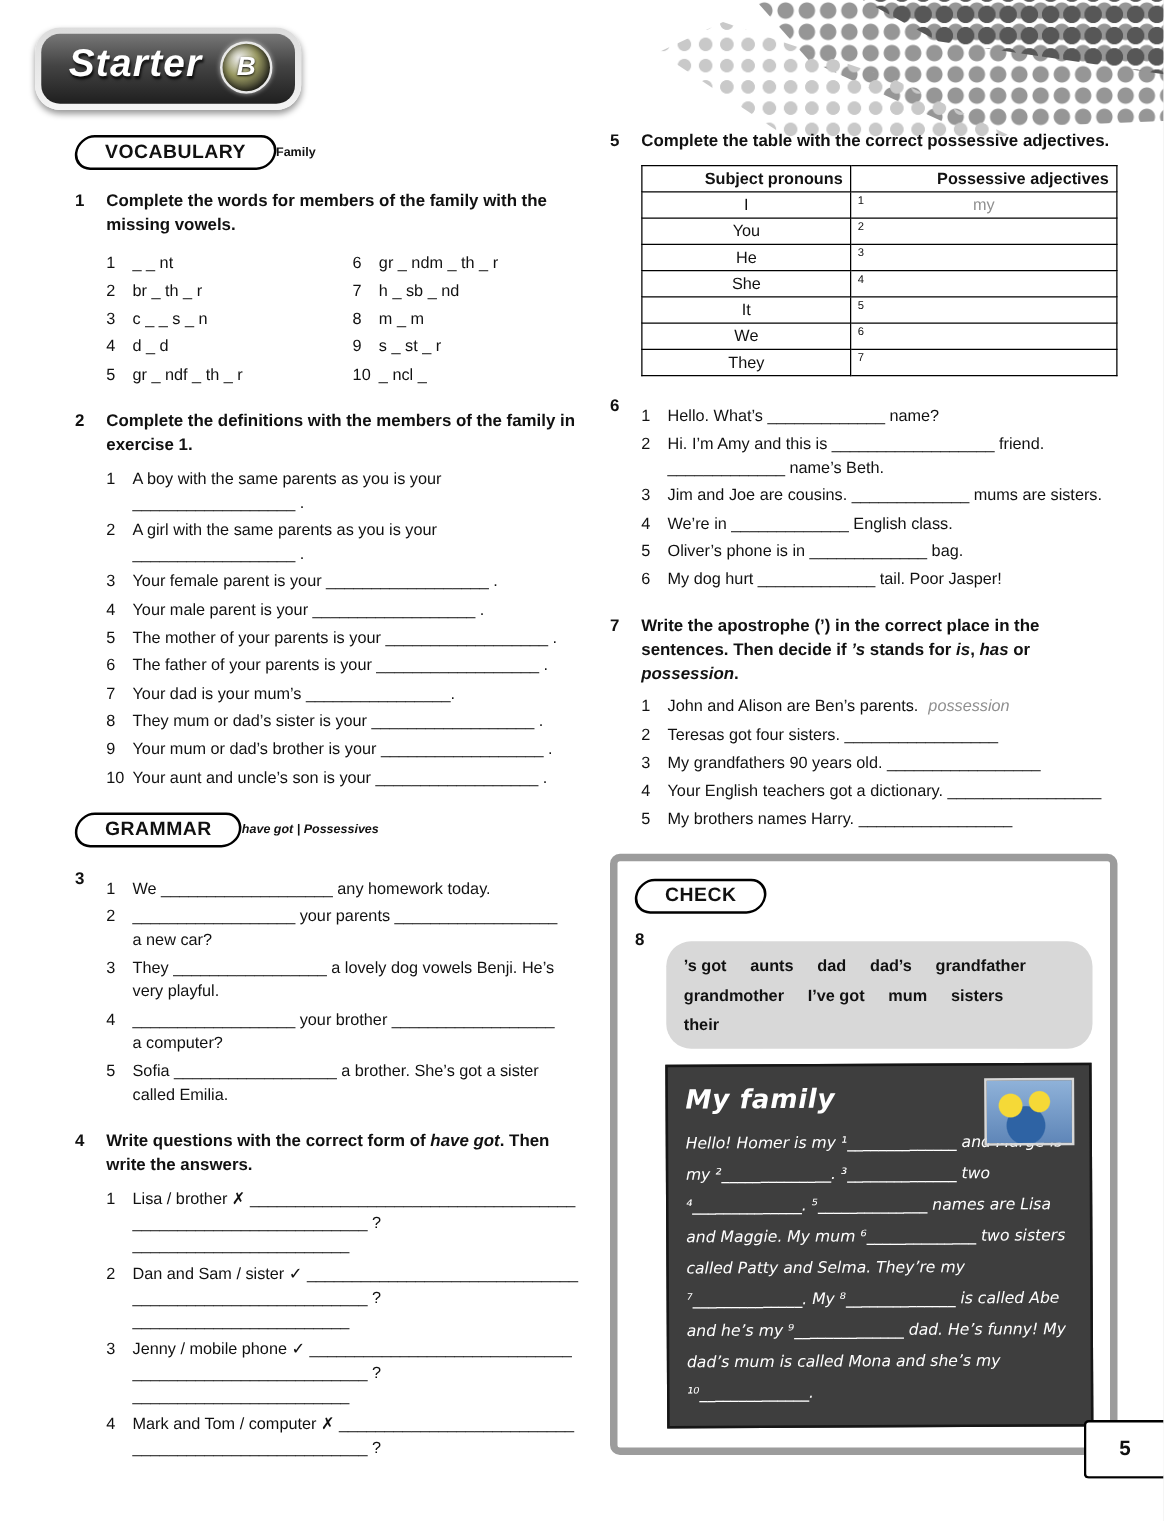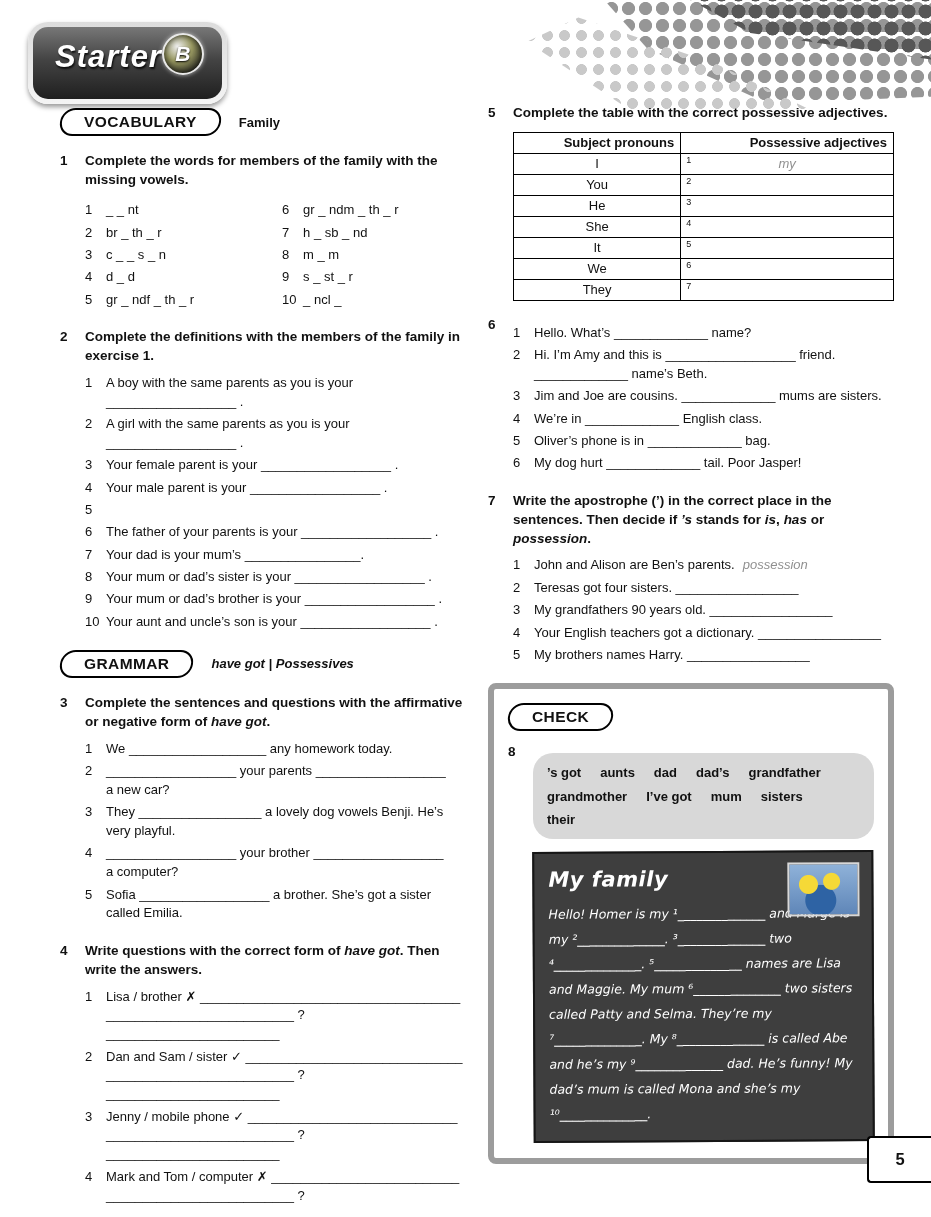--- a/index.html
+++ b/index.html
@@ -9,34 +9,34 @@
 
   
   .halftone { position:absolute; top:0; right:0; width:430px; height:110px; pointer-events:none; }
   .ht { position:absolute; inset:0; }
   .ht1 { background-image:radial-gradient(circle, #969696 6.2px, transparent 6.9px); background-size:17px 17px; clip-path:polygon(24% 0, 100% 0, 100% 88%, 62% 94%, 34% 44%); }
   .ht2 { background-image:radial-gradient(circle, #575757 6.7px, transparent 7.3px); background-size:17px 17px; background-position:8px 3px; clip-path:polygon(44% 0, 100% 0, 100% 54%, 58% 30%); }
   .ht3 { background-image:radial-gradient(circle, #c9c9c9 5.1px, transparent 5.7px); background-size:17px 17px; background-position:4px 10px; clip-path:polygon(18% 16%, 50% 58%, 72% 100%, 30% 100%, 6% 38%); }
 
   
   .badge { position:absolute; left:28px; top:22px; background:linear-gradient(180deg,#dcdcdc,#f4f4f4); border-radius:20px; padding:5px; box-shadow:0 3px 5px rgba(0,0,0,.4); }
-  .badge-inner { background:linear-gradient(180deg,#777 0%, #444 45%, #1f1f1f 100%); border-radius:15px; padding:6px 18px 24px 22px; display:flex; align-items:flex-end; }
+  .badge-inner { background:linear-gradient(180deg,#777 0%, #444 45%, #1f1f1f 100%); border-radius:15px; padding:6px 18px 8px 22px; display:flex; align-items:flex-start; gap:14px; }
   .badge-title { color:#fff; font-style:italic; font-weight:700; font-size:31px; letter-spacing:1px; text-shadow:1px 2px 2px rgba(0,0,0,.8); }
   .badge-circle { width:42px; height:42px; border-radius:50%; flex:none; border:2px solid #e8e8e8; background:radial-gradient(circle at 35% 30%, #eeeeee, #9a9a62 40%, #37372a 78%); display:flex; align-items:center; justify-content:center; box-shadow:inset 0 0 7px rgba(0,0,0,.8), 0 0 4px rgba(255,255,255,.6); }
   .badge-letter { color:#fff; font-weight:700; font-style:italic; font-size:21px; text-shadow:0 1px 2px #000; }
 
   
   .colL { position:absolute; left:60px; top:106px; width:404px; }
   .colR { position:absolute; left:488px; top:104px; width:406px; }
 
   
   .section-head { display:flex; align-items:center; margin:2px 0 16px; }
   .pill { border:2.5px solid #000; border-radius:17px; padding:3px 22px; transform:skewX(-8deg); background:#fff; display:inline-block; }
   .pill-t { display:inline-block; transform:skewX(8deg); font-weight:700; font-size:15.5px; letter-spacing:.4px; }
-  .topic { margin-left:18px; font-weight:700; font-size:13px; }
+  .topic { font-weight:700; font-size:10px; }
   .topic.italic { font-style:italic; }
 
   
   .ex { display:flex; margin-bottom:15px; }
   .ex-num { flex:none; width:25px; font-weight:700; font-size:13.5px; line-height:1.35; }
   .ex-body { flex:1; min-width:0; }
   .ex-h { font-weight:700; font-size:13.5px; line-height:1.4; }
   .ex-h .it { font-style:italic; }
   .items { margin-top:8px; }
   .item { display:flex; margin:3.5px 0; font-size:13px; line-height:1.45; }
@@ -47,21 +47,21 @@
   .cols { display:flex; margin-top:8px; }
   .c1 { width:52%; } .c2 { flex:1; }
 
   
   .ptable { border-collapse:collapse; width:100%; margin-top:9px; }
   .ptable th, .ptable td { border:1.4px solid #000; font-size:13px; padding:1px 6px; height:21px; }
   .ptable th { text-align:right; font-weight:700; }
   .ptable td.pron { text-align:center; }
   .ptable td.poss { position:relative; width:56%; }
   .cn { position:absolute; top:1px; left:5px; font-size:9px; }
-  .ca { display:block; text-align:center; color:#909090; font-style:italic; }
+  .ca { display:block; text-align:center; color:#909090; }
 
   
   .check-box { border:6px solid #9c9c9c; border-radius:8px; padding:12px 14px 16px; margin-top:12px; }
   .check-box .section-head { margin-bottom:12px; }
   .word-box { background:#d8d8d8; border-radius:20px; padding:8px 14px; margin-top:10px; font-weight:600; font-size:13px; line-height:1.8; }
   .word { display:inline-block; margin-right:19px; }
   .family-card { margin-top:12px; background:#3e3e3e; border:2px solid #161616; color:#fff; padding:12px 14px 14px; position:relative; transform:rotate(-.3deg); font-family:"DejaVu Sans", sans-serif; font-style:italic; }
   .family-title { font-size:21px; font-weight:700; margin:2px 0 10px; letter-spacing:.5px; }
   .family-text { font-size:12.5px; line-height:2.0; padding-right:2px; overflow-wrap:break-word; }
   .photo { position:absolute; top:10px; right:12px; width:72px; height:54px; border:2px solid #d8d8d8;
@@ -172,32 +172,33 @@
           <div class="item">
               <span class="item-n">3</span>
               <span class="item-t">Your female parent is your __________________ .</span>
             </div>
           <div class="item">
               <span class="item-n">4</span>
               <span class="item-t">Your male parent is your __________________ .</span>
             </div>
           <div class="item">
               <span class="item-n">5</span>
+              <span class="item-t">The mother of your parents is your __________________ .</span>
             </div>
           <div class="item">
               <span class="item-n">6</span>
               <span class="item-t">The father of your parents is your __________________ .</span>
             </div>
           <div class="item">
               <span class="item-n">7</span>
               <span class="item-t">Your dad is your mum’s ________________.</span>
             </div>
           <div class="item">
               <span class="item-n">8</span>
-              <span class="item-t">Your mum or dad’s sister is your __________________ .</span>
+              <span class="item-t">They mum or dad’s sister is your __________________ .</span>
             </div>
           <div class="item">
               <span class="item-n">9</span>
               <span class="item-t">Your mum or dad’s brother is your __________________ .</span>
             </div>
           <div class="item">
               <span class="item-n">10</span>
               <span class="item-t">Your aunt and uncle’s son is your __________________ .</span>
             </div>
         </div>
@@ -205,21 +206,20 @@
     </div>
 
     <div class="section-head">
       <span class="pill"><span class="pill-t">GRAMMAR</span></span>
       <span class="topic italic">have got | Possessives</span>
     </div>
 
     <div class="ex">
       <div class="ex-num">3</div>
       <div class="ex-body">
-        <div class="ex-h"><span>Complete the sentences and questions with the affirmative or negative form of </span><span class="it">have got</span><span>.</span></div>
         <div class="items">
           <div class="item">
               <span class="item-n">1</span>
               <span class="item-t">We ___________________ any homework today.</span>
             </div>
           <div class="item">
               <span class="item-n">2</span>
               <span class="item-t">__________________ your parents __________________
 a new car?</span>
             </div>

